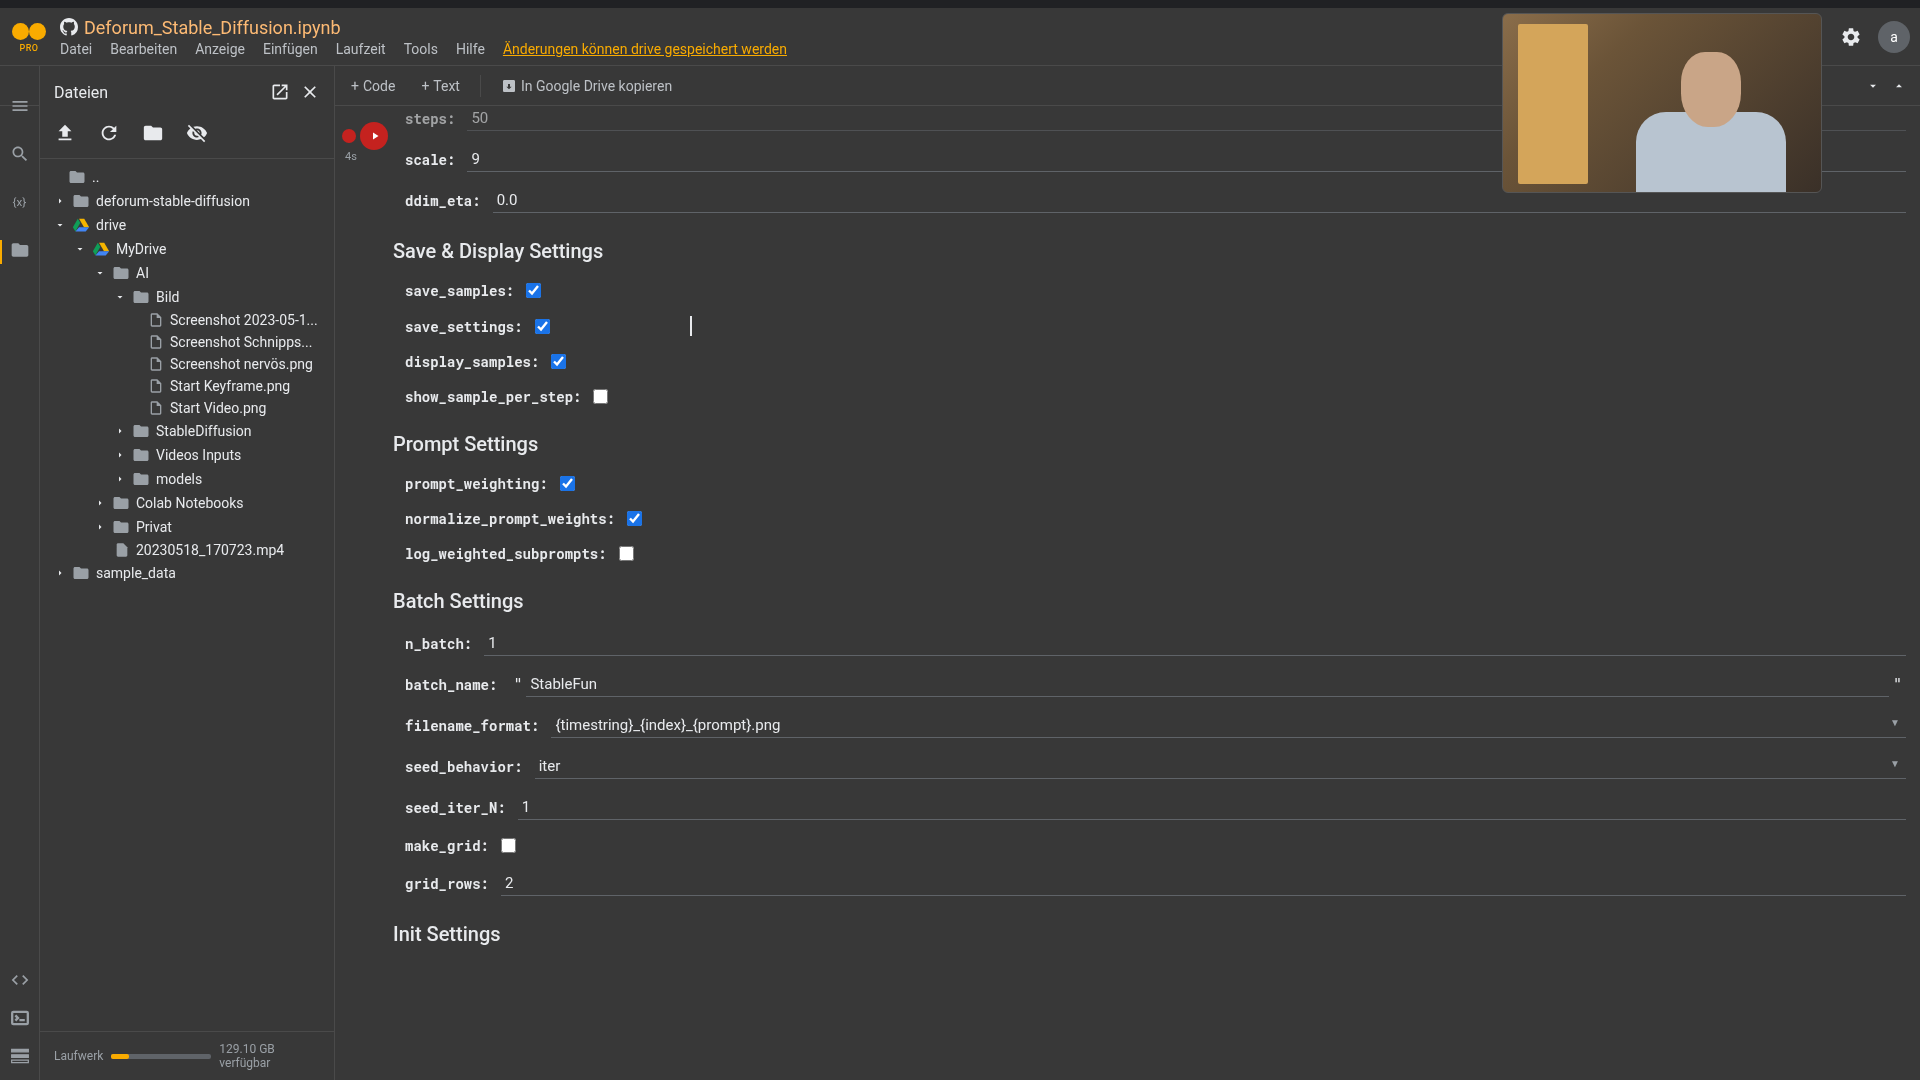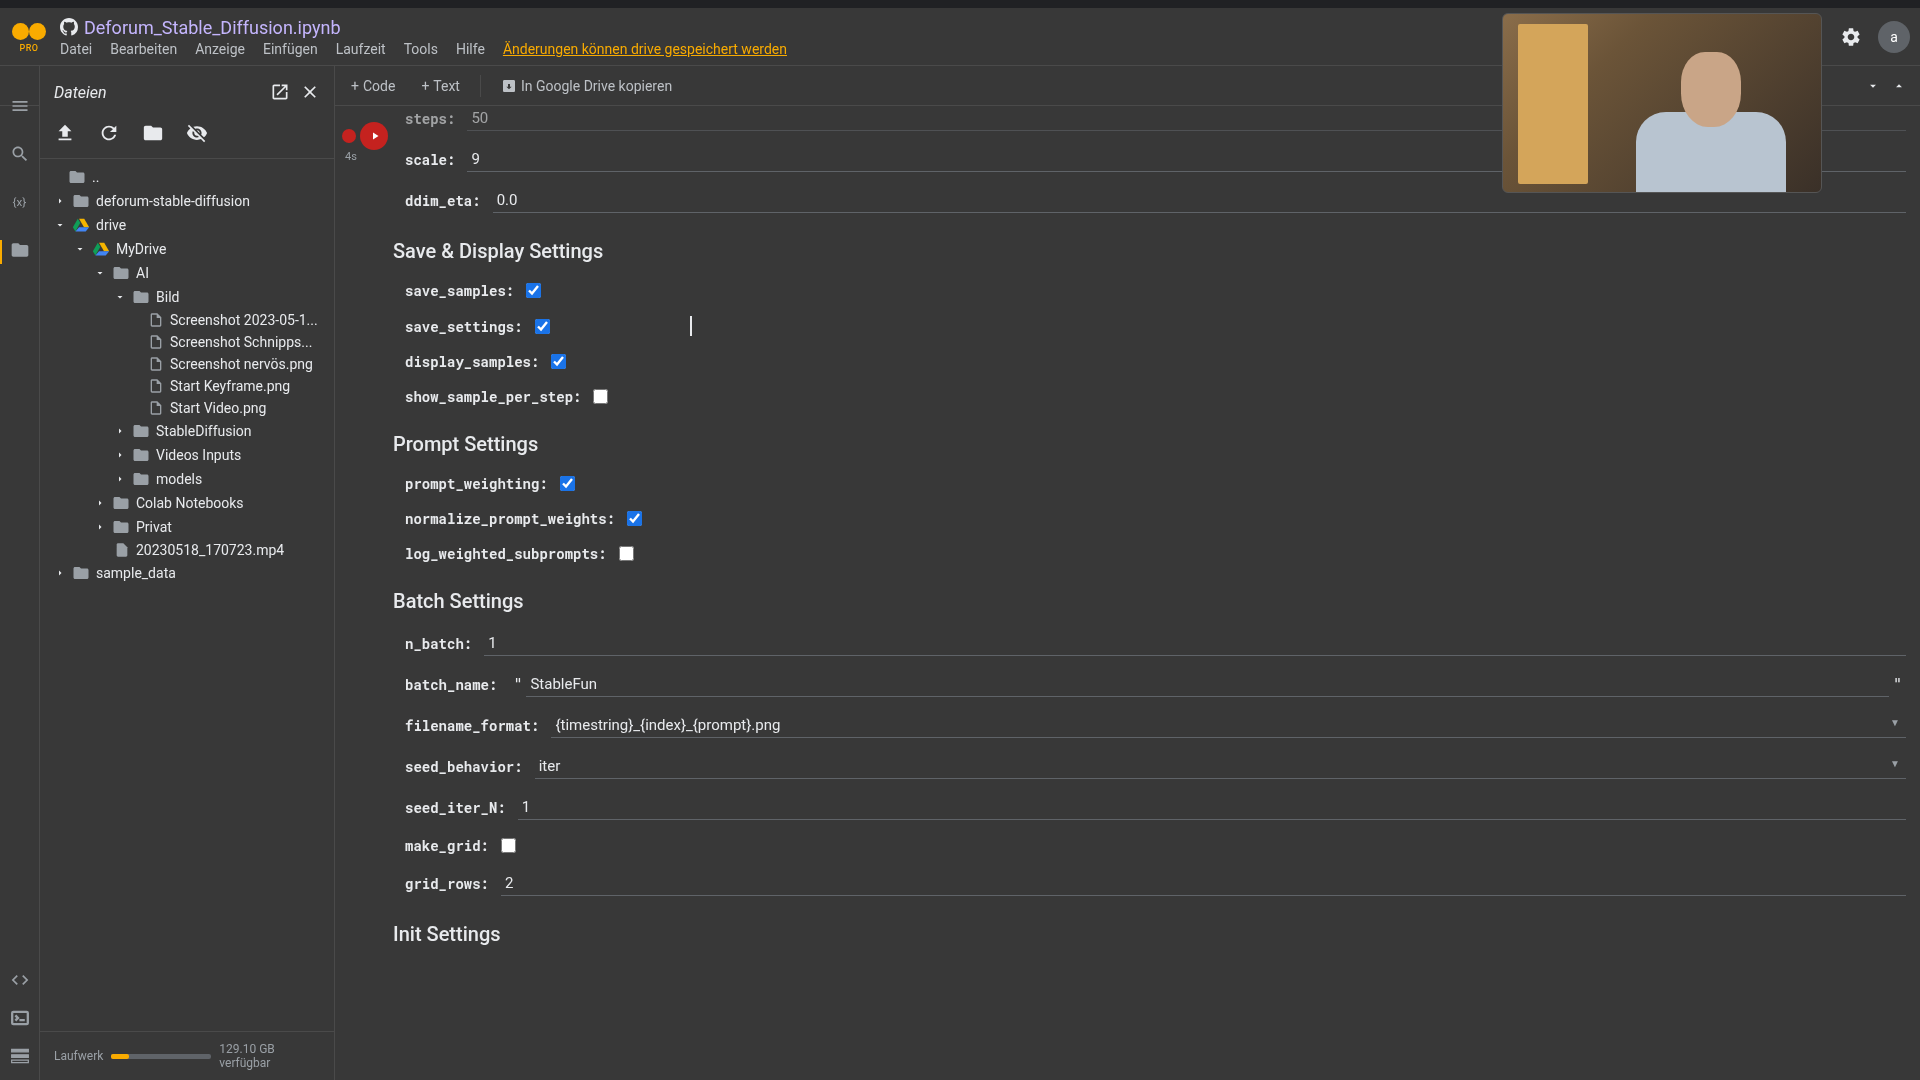--- a/index.html
+++ b/index.html
@@ -9,21 +9,21 @@
 .tab-bar { height: 8px; background: #202124; }
 
 
 .header { height: 58px; display: flex; align-items: center; padding: 0 10px; background: #383838; border-bottom: 1px solid #4a4a4a; }
 .logo { width: 38px; height: 38px; margin-right: 12px; display: flex; flex-direction: column; align-items: center; justify-content: center; }
 .logo-circles { position: relative; width: 34px; height: 22px; }
 .logo-circles::before { content: ''; position: absolute; width: 17px; height: 17px; border-radius: 50%; background: #f9ab00; left: 0; top: 2px; }
 .logo-circles::after { content: ''; position: absolute; width: 17px; height: 17px; border-radius: 50%; background: #f9ab00; right: 0; top: 2px; }
 .logo-pro { font-size: 9px; color: #f9ab00; font-weight: 500; letter-spacing: 0.5px; }
 .title-area { flex: 1; display: flex; flex-direction: column; }
-.doc-title { display: flex; align-items: center; gap: 6px; font-size: 18px; color: #c4b5fd; }
+.doc-title { display: flex; align-items: center; gap: 6px; font-size: 18px; color: #fdba74; }
 .gh-icon { width: 18px; height: 18px; fill: #e8eaed; }
 .menu-row { display: flex; gap: 18px; margin-top: 3px; font-size: 14px; align-items: flex-start; }
 .menu-row span { color: #bdc1c6; cursor: pointer; }
 .menu-row .warn { color: #f9ab00; text-decoration: underline; }
 .header-right { display: flex; align-items: center; gap: 16px; }
 .gear { width: 22px; height: 22px; fill: #e8eaed; }
 .avatar-badge { width: 32px; height: 32px; border-radius: 50%; background: #5f6368; display: flex; align-items: center; justify-content: center; font-size: 14px; color: #fff; }
 
 
 .toolbar { height: 40px; display: flex; align-items: center; padding-left: 345px; border-bottom: 1px solid #4a4a4a; gap: 14px; font-size: 14px; color: #bdc1c6; background: #383838; position: relative; }
@@ -34,21 +34,21 @@
 
 
 .left-rail { position: absolute; left: 0; top: 66px; width: 40px; height: calc(100% - 66px); display: flex; flex-direction: column; align-items: center; padding-top: 30px; gap: 28px; border-right: 1px solid #4a4a4a; }
 .left-rail .rail-icon { width: 20px; height: 20px; fill: #9aa0a6; cursor: pointer; }
 .rail-bottom { margin-top: auto; margin-bottom: 14px; display: flex; flex-direction: column; gap: 18px; align-items: center; }
 .folder-active { border-left: 2px solid #f9ab00; padding-left: 8px; margin-left: -10px; }
 .folder-active svg { fill: #f9ab00; }
 
 
 .sidebar { position: absolute; left: 40px; top: 66px; width: 295px; height: calc(100% - 66px); border-right: 1px solid #4a4a4a; display: flex; flex-direction: column; background: #383838; }
-.sidebar-head { display: flex; align-items: center; padding: 16px 14px 10px; gap: 10px; font-style: italic; }
+.sidebar-head { display: flex; align-items: center; padding: 16px 14px 10px; gap: 10px; }
 .sidebar-title { font-size: 16px; flex: 1; color: #e8eaed; }
 .sb-icon { width: 20px; height: 20px; fill: #e8eaed; cursor: pointer; }
 .sidebar-actions { display: flex; gap: 22px; padding: 10px 14px 14px; border-bottom: 1px solid #4a4a4a; }
 .sidebar-actions svg { width: 22px; height: 22px; fill: #e8eaed; cursor: pointer; }
 .tree { flex: 1; overflow-y: auto; padding: 6px 0; font-size: 14px; color: #e8eaed; }
 .tree-row { display: flex; align-items: center; gap: 6px; padding: 3px 8px; cursor: pointer; white-space: nowrap; overflow: hidden; }
 .expander { width: 12px; height: 12px; fill: #e8eaed; flex-shrink: 0; }
 .folder-ic { width: 18px; height: 18px; fill: #9aa0a6; flex-shrink: 0; }
 .file-ic { width: 16px; height: 16px; fill: #9aa0a6; flex-shrink: 0; }
 .drive-ic { width: 18px; height: 18px; flex-shrink: 0; }

